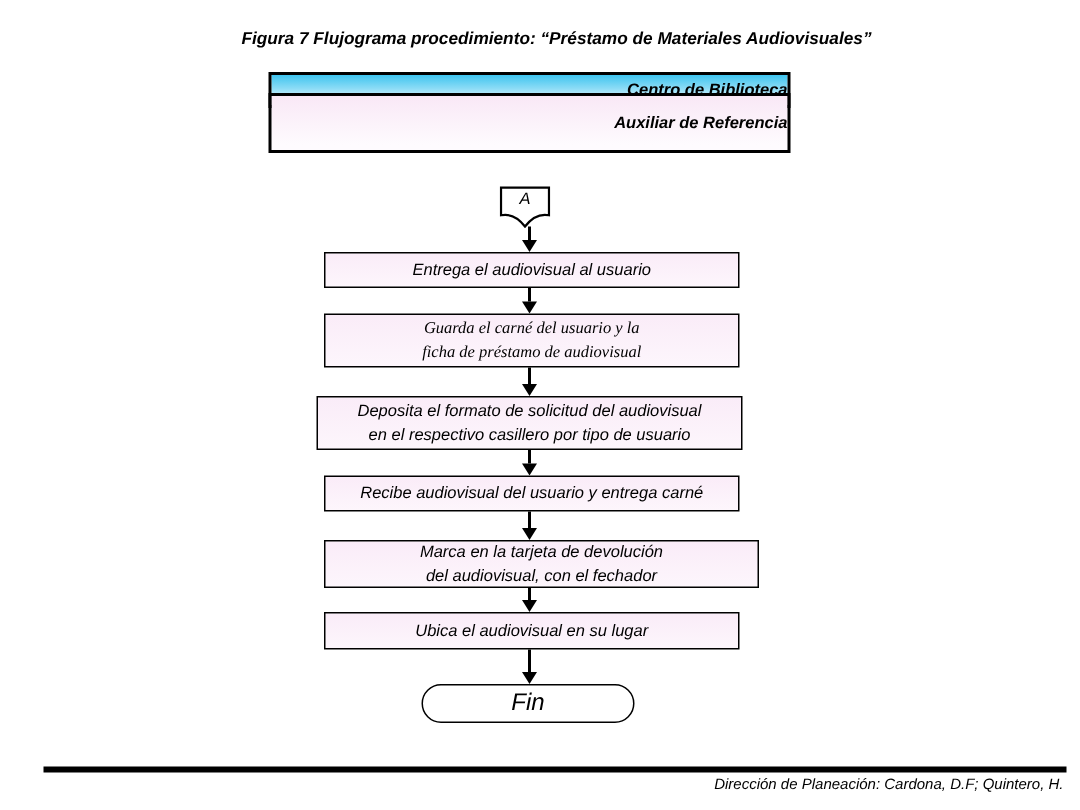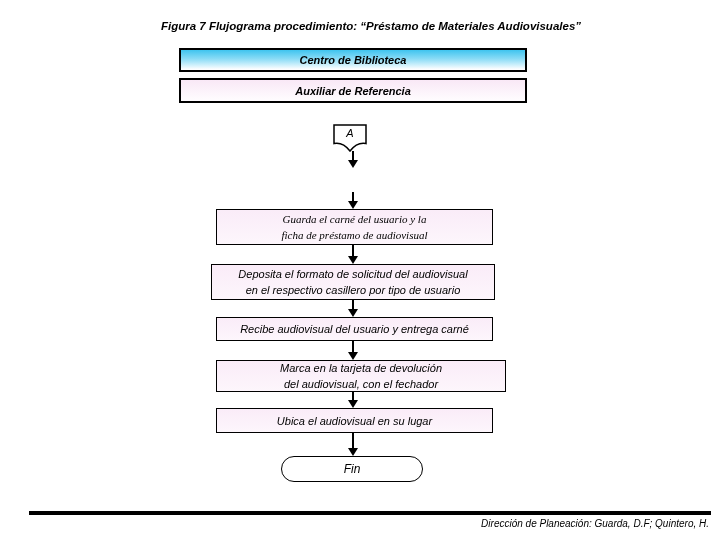--- a/index.html
+++ b/index.html
@@ -26,32 +26,32 @@
     color: #000;
   }
 
   .lane-band {
     position: absolute;
     left: 168px;
     width: 348px;
     border: 2px solid #000;
     display: flex;
     align-items: center;
-    justify-content: center;
+    justify-content: flex-end;
     font-size: 11px;
     font-weight: bold;
     font-style: italic;
     color: #000;
   }
   .lane-band.dept {
     top: 48px; height: 24px;
     background: linear-gradient(180deg, #3fc4ef 0%, #8cdcf6 45%, #fdfeff 96%);
   }
   .lane-band.role {
-    top: 78px; height: 25px;
+    top: 62px; height: 40px;
     background: linear-gradient(180deg, #f9e8f6 0%, #fefbfe 90%);
   }
 
   .connector-a {
     position: absolute;
     left: 322px; top: 124px;
     width: 34px; height: 28px;
   }
   .connector-a svg { display: block; }
   .connector-a .label {
@@ -98,21 +98,21 @@
   .terminator {
     position: absolute;
     left: 270px; top: 456px;
     width: 142px; height: 26px;
     border: 1.2px solid #000;
     border-radius: 13px / 13px;
     background: #ffffff;
     display: flex;
     align-items: center;
     justify-content: center;
-    font-size: 12px;
+    font-size: 16px;
     font-style: italic;
     color: #000;
   }
 
   .footer-rule {
     position: absolute;
     left: 18px; top: 511px;
     width: 682px; height: 4px;
     background: #000;
   }
@@ -168,29 +168,30 @@
     </div>
   <div class="arrow" style="top:392px;height:16px;">
       <div class="shaft"></div>
       <div class="head"></div>
     </div>
   <div class="arrow" style="top:433px;height:23px;">
       <div class="shaft"></div>
       <div class="head"></div>
     </div>
 
+  <div class="step" style="left:205px;top:168px;width:277px;height:24px;">Entrega el audiovisual al usuario</div>
   <div class="step" style="left:205px;top:209px;width:277px;height:36px;font-family:Liberation Serif, serif;">Guarda el carné del usuario y la
 ficha de préstamo de audiovisual</div>
   <div class="step" style="left:205px;top:317px;width:277px;height:24px;">Recibe audiovisual del usuario y entrega carné</div>
   <div class="step" style="left:200px;top:264px;width:284px;height:36px;">Deposita el formato de solicitud del audiovisual
 en el respectivo casillero por tipo de usuario</div>
   <div class="step" style="left:205px;top:360px;width:290px;height:32px;">Marca en la tarjeta de devolución
 del audiovisual, con el fechador</div>
   <div class="step" style="left:205px;top:408px;width:277px;height:25px;text-align:right;">Ubica el audiovisual en su lugar</div>
 
   <div class="terminator">
     <span>Fin</span>
   </div>
 
   <div class="footer-rule"></div>
-  <div class="footer-credit">Dirección de Planeación: Guarda, D.F; Quintero, H.</div>
+  <div class="footer-credit">Dirección de Planeación: Cardona, D.F; Quintero, H.</div>
 
 </div>
 
 </body></html>

